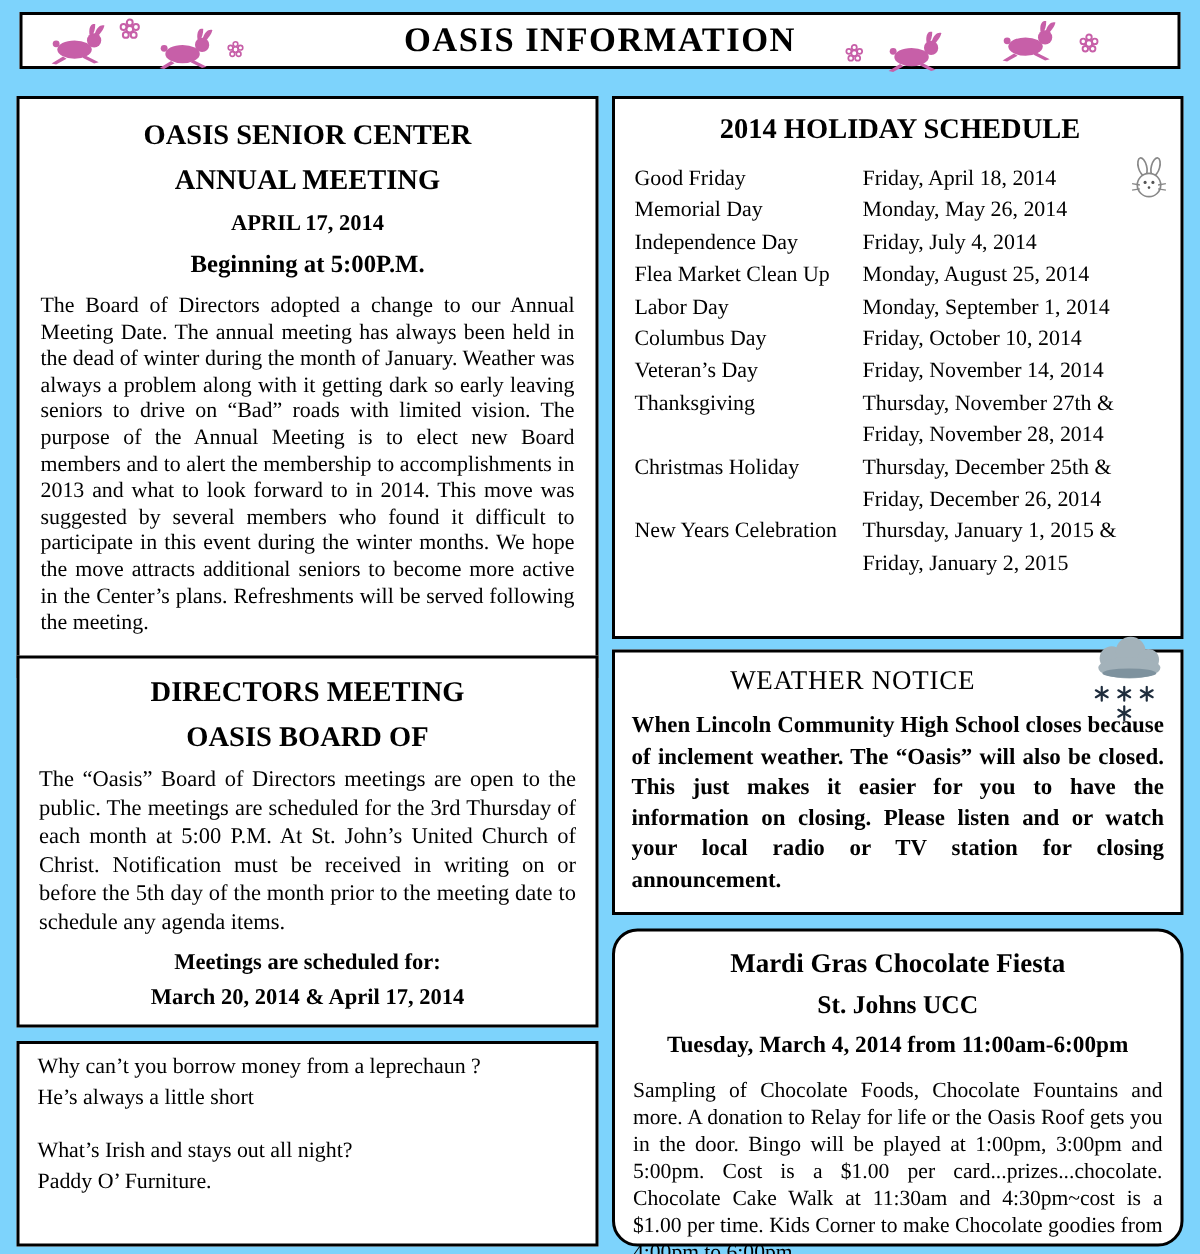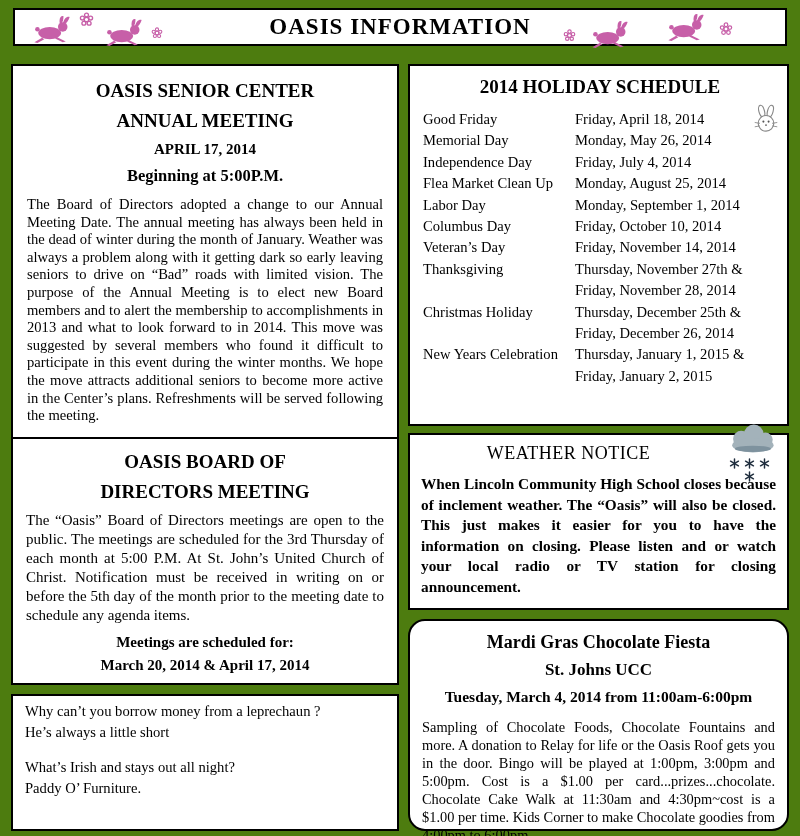--- a/index.html
+++ b/index.html
@@ -1,16 +1,16 @@
 <!DOCTYPE html>
 <html><head>
 <meta charset="utf-8">
 <style>
   html,body{margin:0;padding:0;background:#fff;}
-  #page{position:relative;width:800px;height:836px;background:#4d7c0f;
+  #page{position:relative;width:800px;height:836px;background:#7dd3fc;
         font-family:"Liberation Serif","DejaVu Serif",serif;color:#000;overflow:hidden;}
   .box{position:absolute;border:2px solid #000;background:#fff;box-sizing:border-box;}
   .center{text-align:center;}
   .justify{text-align:justify;}
   
   #header{left:13px;top:8px;width:774px;height:38px;border-width:2.5px;}
   #header .title{position:absolute;left:0;right:0;top:4px;text-align:center;
                  font-size:23px;font-weight:bold;letter-spacing:1px;}
   .decor{position:absolute;}
   
@@ -109,22 +109,22 @@
 
   <div class="box" id="annual">
     <div class="center t1">OASIS SENIOR CENTER</div>
     <div class="center t2">ANNUAL MEETING</div>
     <div class="center d1">APRIL 17, 2014</div>
     <div class="center d2">Beginning at 5:00P.M.</div>
     <div class="justify body">The Board of Directors adopted a change to our Annual Meeting Date. The annual meeting has always been held in the dead of winter during the month of January. Weather was always a problem along with it getting dark so early leaving seniors to drive on “Bad” roads with limited vision. The purpose of the Annual Meeting is to elect new Board members and to alert the membership to accomplishments in 2013 and what to look forward to in 2014. This move was suggested by several members who found it difficult to participate in this event during the winter months. We hope the move attracts additional seniors to become more active in the Center’s plans. Refreshments will be served following the meeting.</div>
   </div>
 
   <div class="box" id="board">
+    <div class="center t2">DIRECTORS MEETING</div>
     <div class="center t1">OASIS BOARD OF</div>
-    <div class="center t2">DIRECTORS MEETING</div>
     <div class="justify body">The “Oasis” Board of Directors meetings are open to the public.  The meetings are scheduled for the 3rd Thursday of each month at 5:00 P.M.  At St. John’s United Church of Christ.  Notification must be received in writing on or before the 5th day of the month prior to the meeting date to schedule any agenda items.</div>
     <div class="center sched">Meetings are scheduled for:</div>
     <div class="center dates">March 20, 2014 &amp; April 17, 2014</div>
   </div>
 
   <div class="box" id="jokes">
     <div class="line">Why can’t you borrow money from a leprechaun ?</div>
     <div class="line">He’s always a little short</div>
     <div class="gap"></div>
     <div class="line">What’s Irish and stays out all night?</div>

